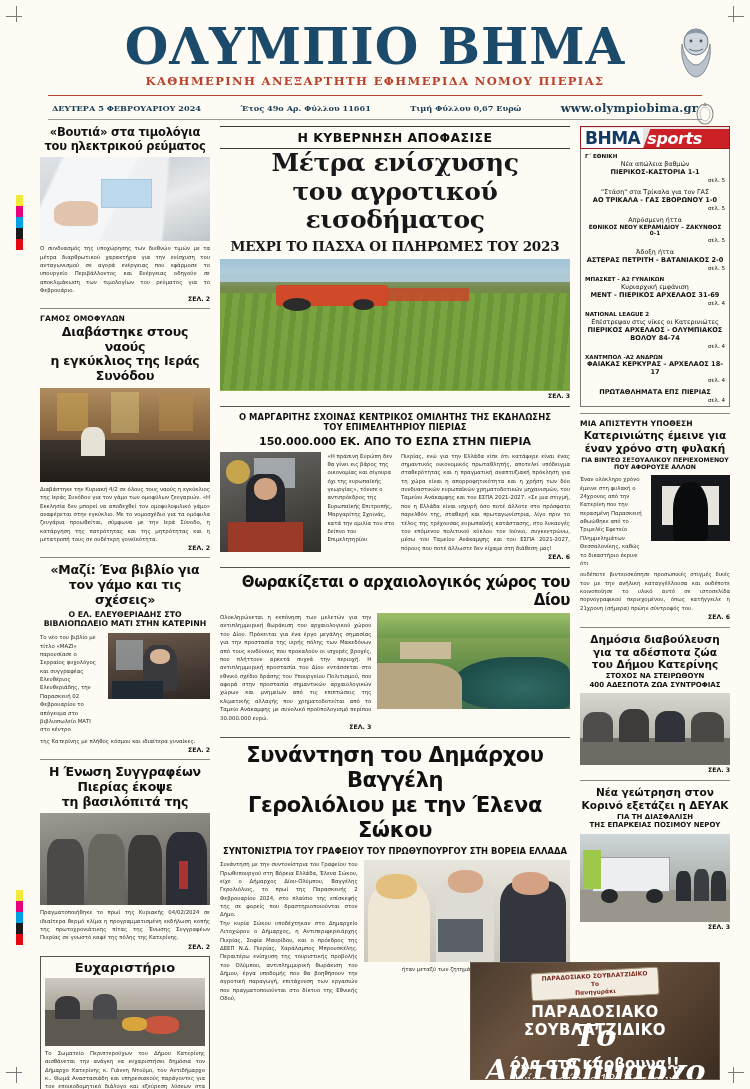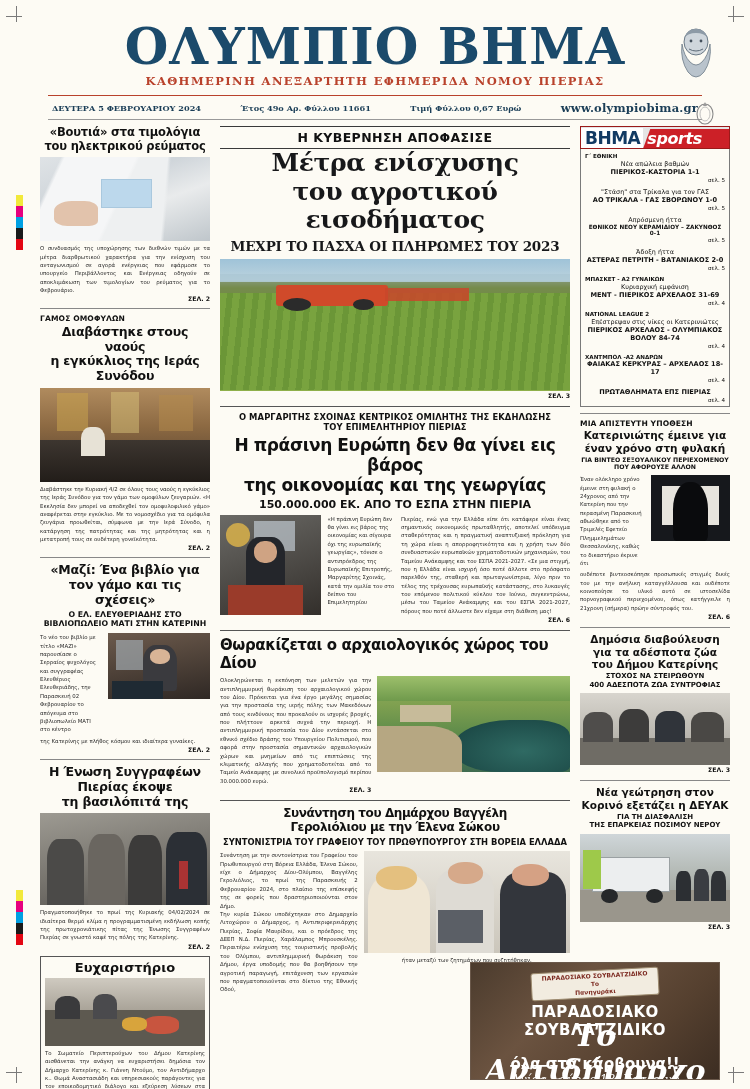--- a/index.html
+++ b/index.html
@@ -138,21 +138,21 @@
     font-family: "DejaVu Serif", "Liberation Serif", serif;
     font-weight: bold; text-align: center;
     font-size: 13.5px; color: #17181a; margin-top: 3px;
     letter-spacing: -.2px;
   }
   .big-hl {
     font-size: 17px; font-weight: bold; text-align: center;
     color: #111; line-height: 1.2; letter-spacing: -.4px;
   }
   .mid-hl {
-    font-size: 15px; font-weight: bold; text-align: left;
+    font-size: 15px; font-weight: bold; text-align: right;
     color: #111; line-height: 1.2; letter-spacing: -.4px;
   }
   .num-line {
     font-size: 11px; font-weight: bold; text-align: center;
     color: #111; margin-top: 2px;
   }
   .flowrow { display: flex; gap: 6px; margin-top: 4px; }
 
   
   .sportshdr {
@@ -383,22 +383,20 @@
           <div class="ph" style="left:47%;top:22%;width:24%;height:10%;background:#c9472a;opacity:.85"></div>
           <div class="ph" style="left:0;top:12%;width:100%;height:6%;background:#a9c4d2;opacity:.6"></div>
         </div>
         <div class="pageref">ΣΕΛ. 3</div>
       </div>
       <div class="hr thick"></div>
 
       <div class="art">
         <div class="kicker center" style="white-space:pre-line;font-size:8.4px">Ο ΜΑΡΓΑΡΙΤΗΣ ΣΧΟΙΝΑΣ ΚΕΝΤΡΙΚΟΣ ΟΜΙΛΗΤΗΣ ΤΗΣ ΕΚΔΗΛΩΣΗΣ
 ΤΟΥ ΕΠΙΜΕΛΗΤΗΡΙΟΥ ΠΙΕΡΙΑΣ</div>
-        <div class="big-hl" style="white-space:pre-line;margin-top:2px">Η πράσινη Ευρώπη δεν θα γίνει εις βάρος
-της οικονομίας και της γεωργίας</div>
         <div class="num-line">150.000.000 ΕΚ. ΑΠΟ ΤΟ ΕΣΠΑ ΣΤΗΝ ΠΙΕΡΙΑ</div>
         <div class="flowrow">
           <div class="photo" style="width:30%;height:100px">
             <div class="ph" style="background:linear-gradient(160deg,#6b6a66,#332f2b)"></div>
             <div class="ph" style="left:6%;top:8%;width:24%;height:24%;background:#d9b24a;border-radius:50%;opacity:.85"></div>
             <div class="ph" style="left:34%;top:6%;width:40%;height:30%;background:#b9c2c8;opacity:.75"></div>
             <div class="ph" style="left:26%;top:22%;width:38%;height:50%;background:#24262b;border-radius:34% 34% 6% 6%"></div>
             <div class="ph" style="left:34%;top:26%;width:22%;height:22%;background:#cfa383;border-radius:46%"></div>
             <div class="ph" style="left:8%;top:70%;width:74%;height:30%;background:#9a3b2a"></div>
           </div>
@@ -421,21 +419,21 @@
             <div class="ph" style="left:0;top:0;width:100%;height:26%;background:linear-gradient(180deg,#9dbf6b,#6f9a4c)"></div>
             <div class="ph" style="left:40%;top:46%;width:60%;height:54%;background:radial-gradient(ellipse at 60% 60%,#2f6a63,#17413f);border-radius:50% 30% 10% 40%"></div>
             <div class="ph" style="left:0;top:52%;width:44%;height:48%;background:#b6a782;border-radius:0 40% 0 0"></div>
             <div class="ph" style="left:12%;top:30%;width:26%;height:18%;background:#c7bb9a"></div>
           </div>
         </div>
       </div>
       <div class="hr thick"></div>
 
       <div class="art">
-        <div class="big-hl" style="white-space:pre-line;font-size:12px">Συνάντηση του Δημάρχου Βαγγέλη
+        <div class="big-hl" style="white-space:pre-line;font-size:21px">Συνάντηση του Δημάρχου Βαγγέλη
 Γερολιόλιου με την Έλενα Σώκου</div>
         <div class="subhl" style="font-size:8.4px">ΣΥΝΤΟΝΙΣΤΡΙΑ ΤΟΥ ΓΡΑΦΕΙΟΥ ΤΟΥ ΠΡΩΘΥΠΟΥΡΓΟΥ ΣΤΗ ΒΟΡΕΙΑ ΕΛΛΑΔΑ</div>
         <div class="flowrow">
           <div style="width:40%">
             <div class="body blur" style="margin-top:0;white-space:pre-line">Συνάντηση με την συντονίστρια του Γραφείου του Πρωθυπουργού στη Βόρεια Ελλάδα, Έλενα Σώκου, είχε ο Δήμαρχος Δίου-Ολύμπου, Βαγγέλης Γερολιόλιος, το πρωί της Παρασκευής 2 Φεβρουαρίου 2024, στο πλαίσιο της επίσκεψής της σε φορείς που δραστηριοποιούνται στον Δήμο.
 Την κυρία Σώκου υποδέχτηκαν στο Δημαρχείο Λιτοχώρου ο Δήμαρχος, η Αντιπεριφερειάρχης Πιερίας, Σοφία Μαυρίδου, και ο πρόεδρος της ΔΕΕΠ Ν.Δ. Πιερίας, Χαράλαμπος Μπρουσκέλης. Περαιτέρω ενίσχυση της τουριστικής προβολής του Ολύμπου, αντιπλημμυρική θωράκιση του Δήμου, έργα υποδομής που θα βοηθήσουν την αγροτική παραγωγή, επιτάχυνση των εργασιών που πραγματοποιούνται στο δίκτυο της Εθνικής Οδού,</div>
           </div>
           <div style="width:60%">
             <div class="photo" style="height:102px">
               <div class="ph" style="background:linear-gradient(180deg,#e8e5dd,#cbc6bb)"></div>

